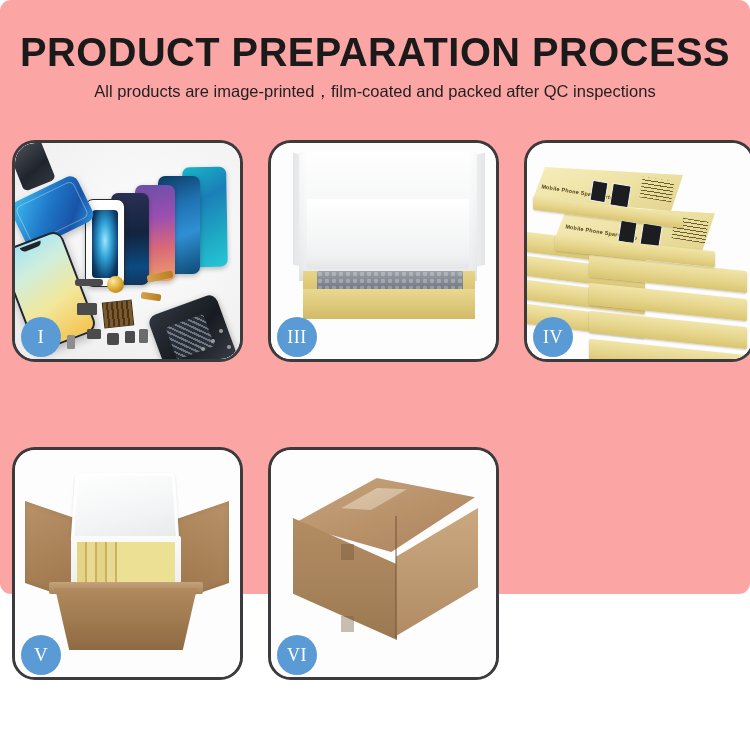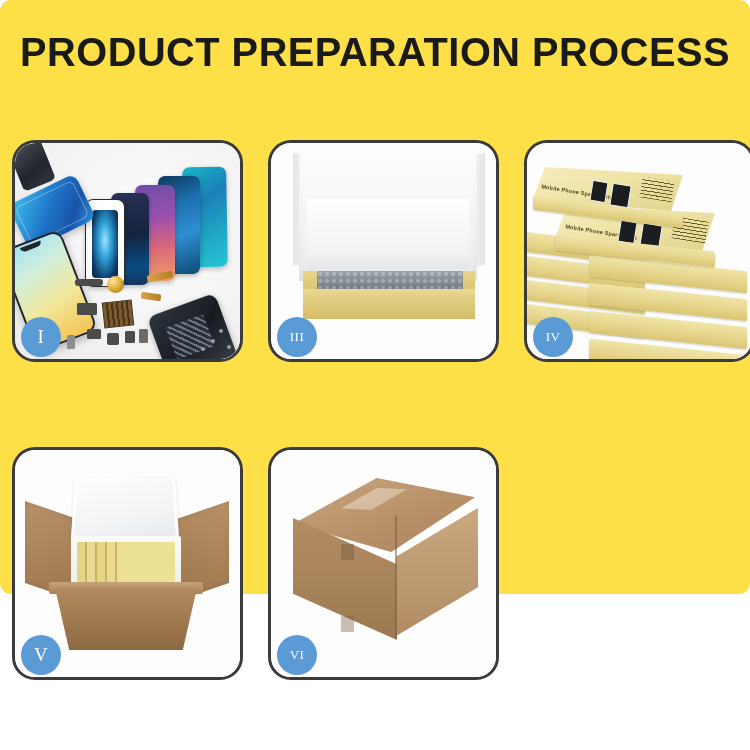--- a/index.html
+++ b/index.html
@@ -9,21 +9,21 @@
     height: 750px;
     background: #ffffff;
     font-family: "Liberation Sans", sans-serif;
     overflow: hidden;
   }
 
   .page {
     position: relative;
     width: 750px;
     height: 594px;
-    background: #fde047;
+    background: #fca5a5;
     border-radius: 11px;
   }
 
   
   .header {
     position: absolute;
     left: 0;
     top: 30px;
     width: 750px;
     text-align: center;
@@ -89,21 +89,21 @@
     border-radius: 50%;
     display: flex;
     align-items: center;
     justify-content: center;
     color: #ffffff;
     font-family: "Liberation Serif", serif;
     font-size: 19px;
     letter-spacing: 0.5px;
     z-index: 20;
   }
-  .badge.wide { font-size: 13px; }
+  .badge.wide { font-size: 18px; }
 
   
   .p1-bg {
     position: absolute; inset: 0;
     background:
       radial-gradient(ellipse at 60% 40%, #fdfdfd 0%, #f3f3f3 60%, #ebebeb 100%);
   }
   .ph {
     position: absolute;
     border-radius: 8px;
@@ -408,20 +408,21 @@
     background: rgba(110,84,56,0.5);
   }
 </style>
 </head>
 <body>
 
 <div class="page">
 
   <div class="header">
     <div class="title">PRODUCT PREPARATION PROCESS</div>
+    <div class="subtitle">All products are image-printed，film-coated and packed after QC inspections</div>
   </div>
 
   <div class="grid">
 
     <div class="panel">
       <div class="panel-photo">
         <div class="p1-bg"></div>
         <div class="ph ph-a"></div>
         <div class="ph ph-b"></div>
         <div class="ph ph-c"></div>

